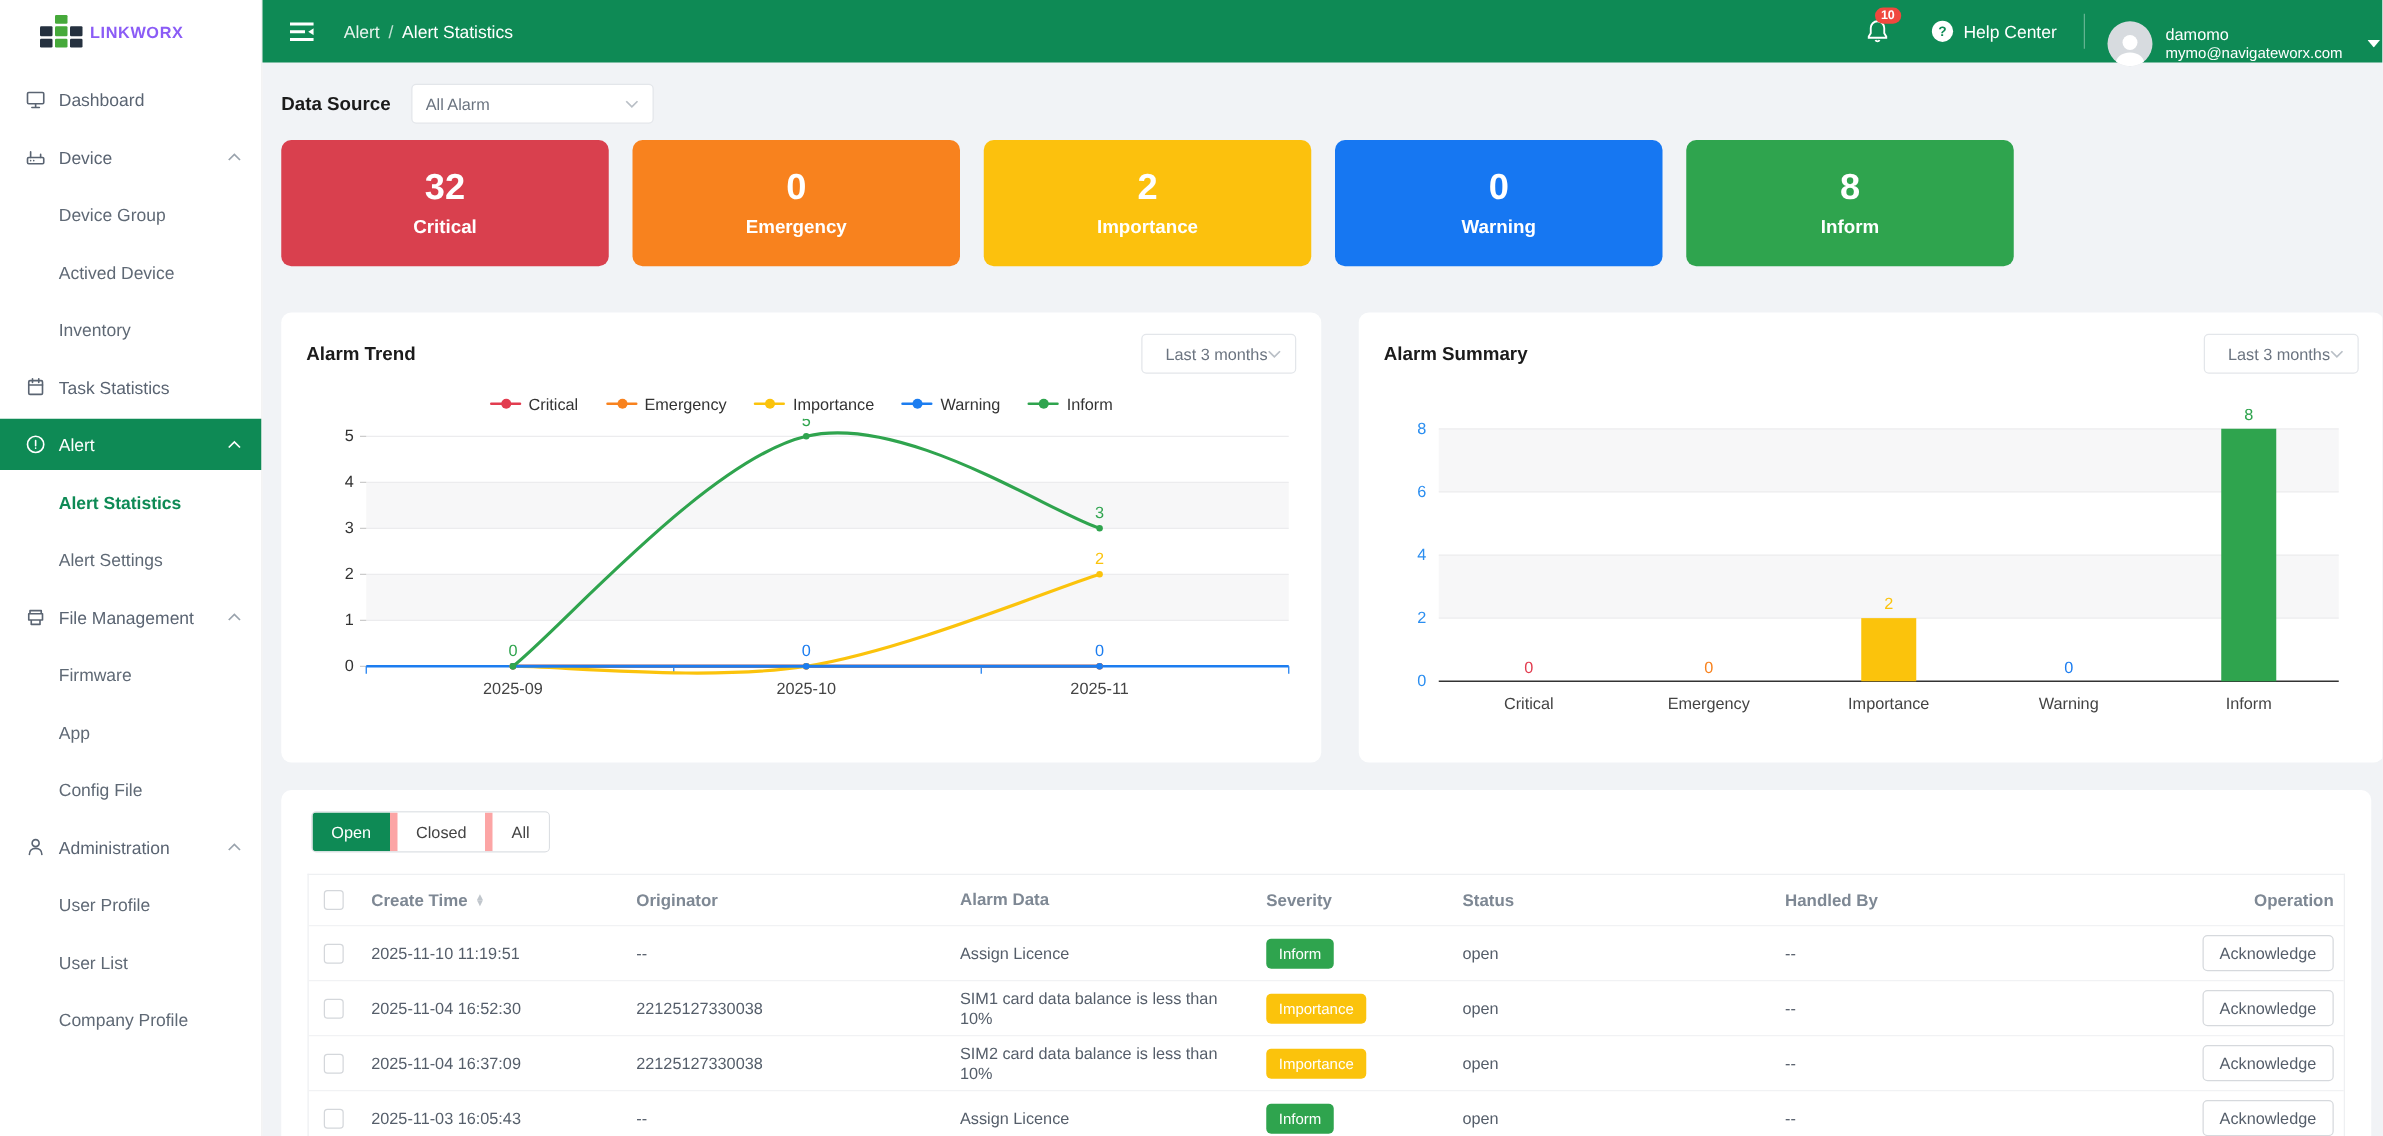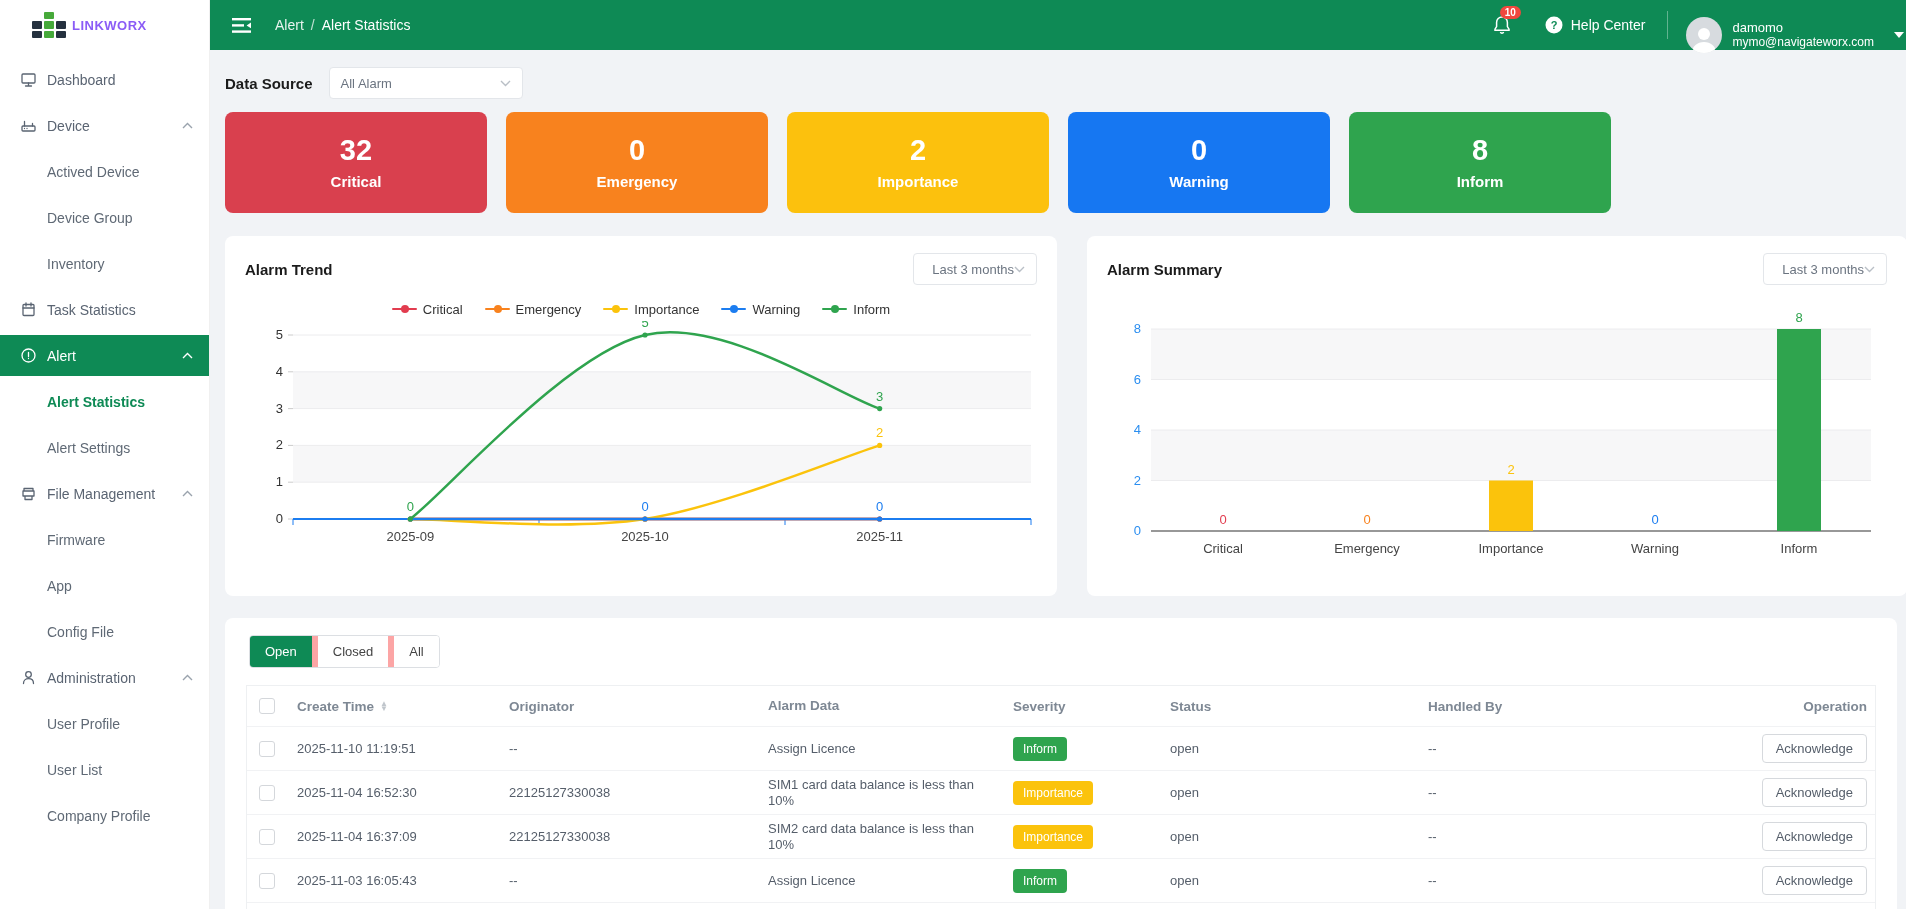--- a/index.html
+++ b/index.html
@@ -49,21 +49,21 @@
   
   .content { flex:1; padding:17px 9px 0 15px; overflow:hidden; }
   .filter-row { display:flex; align-items:center; gap:16px; margin-bottom:13px; }
   .filter-label { font-size:15px; font-weight:bold; color:#1b1b1b; }
   .select { display:flex; align-items:center; justify-content:space-between; background:#fff; border:1px solid #e3e6ea;
     border-radius:4px; height:32px; padding:0 11px; color:#6b7480; font-size:13px; cursor:pointer; }
   .select .sel-chevron { color:#b9bfc6; display:flex; }
   .ds-select { width:194px; }
   .range-select { width:124px;justify-content:flex-end; }
 
-  .cards-row { display:flex; gap:19px; margin-bottom:23px; }
+  .cards-row { display:flex; gap:19px; margin-bottom:37px; }
   .stat-card { width:262px; height:101px; border-radius:8px; color:#fff; display:flex; flex-direction:column;
     align-items:center; justify-content:center; gap:9px; }
   .stat-value { font-size:29px; font-weight:bold; line-height:28px; }
   .stat-label { font-size:15px; font-weight:bold; }
 
   .charts-row { display:flex; gap:18px; margin-bottom:22px; }
   .panel { background:#fff; border-radius:8px; }
   .trend-panel { width:833px; height:360px; padding:17px 20px; }
   .summary-panel { width:821px; height:360px; padding:17px 20px;margin-left:12px; }
   .panel-head { display:flex; align-items:center; justify-content:space-between; }
@@ -135,24 +135,24 @@
             </svg>
           </span>
           <span class="sb-label">Device</span>
           <span class="sb-chevron">
             <svg width="11" height="7" viewBox="0 0 11 7">
               <path d="M1 6l4.5-4.5L10 6" fill="none" stroke="currentColor" stroke-width="1.4"></path>
             </svg>
           </span>
         </div>
         <div class="sb-item child">
+          <span class="sb-label">Device Group</span>
+        </div>
+        <div class="sb-item child">
           <span class="sb-label">Actived Device</span>
-        </div>
-        <div class="sb-item child">
-          <span class="sb-label">Device Group</span>
         </div>
         <div class="sb-item child">
           <span class="sb-label">Inventory</span>
         </div>
         <div class="sb-item">
           <span class="sb-icon">
             <svg width="17" height="17" viewBox="0 0 17 17" fill="none" stroke="currentColor" stroke-width="1.3" stroke-linecap="round" stroke-linejoin="round">
               <rect x="3" y="3.5" width="11" height="11" rx="1"></rect>
               <path d="M6 2v3M11 2v3M3 7h11"></path>
             </svg>

